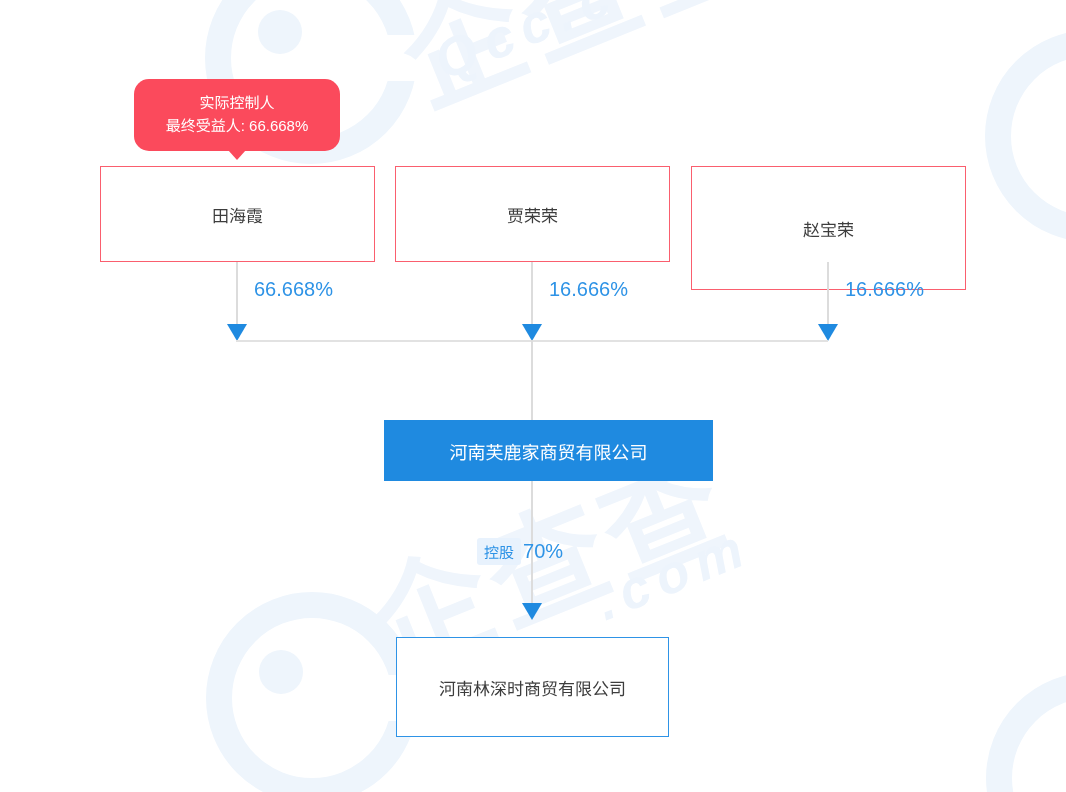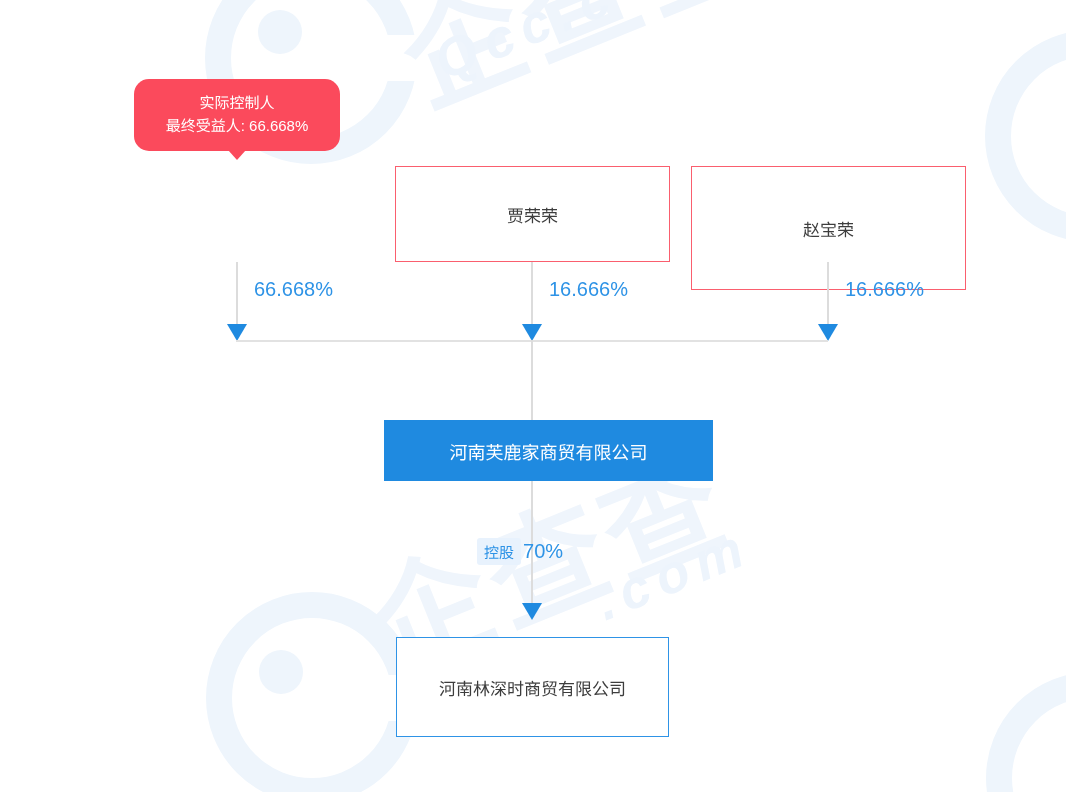--- a/index.html
+++ b/index.html
@@ -179,20 +179,23 @@
   <div class="wm-ring" style="left:206px; top:592px; width:160px; height:160px;"></div>
   <div class="wm-dot" style="left:259px; top:650px; width:44px; height:44px;"></div>
   <div class="wm-ring" style="left:986px; top:672px; width:160px; height:160px;"></div>
 
   <div class="tooltip" style="left:134px; top:79px; width:206px;">
     <div class="tooltip-line1">实际控制人</div>
     <div class="tooltip-line2">最终受益人: 66.668%</div>
     <div class="tooltip-tail"></div>
   </div>
 
+  <div class="node person" style="left:100px; top:166px; width:275px; height:96px;">
+    <span>田海霞</span>
+  </div>
 
   <div class="node person" style="left:395px; top:166px; width:275px; height:96px;">
     <span>贾荣荣</span>
   </div>
 
   <div class="node person" style="left:691px; top:166px; width:275px; height:124px;">
     <span>赵宝荣</span>
   </div>
 
   <div class="vline" style="left:236px; top:262px; height:62px;"></div>

